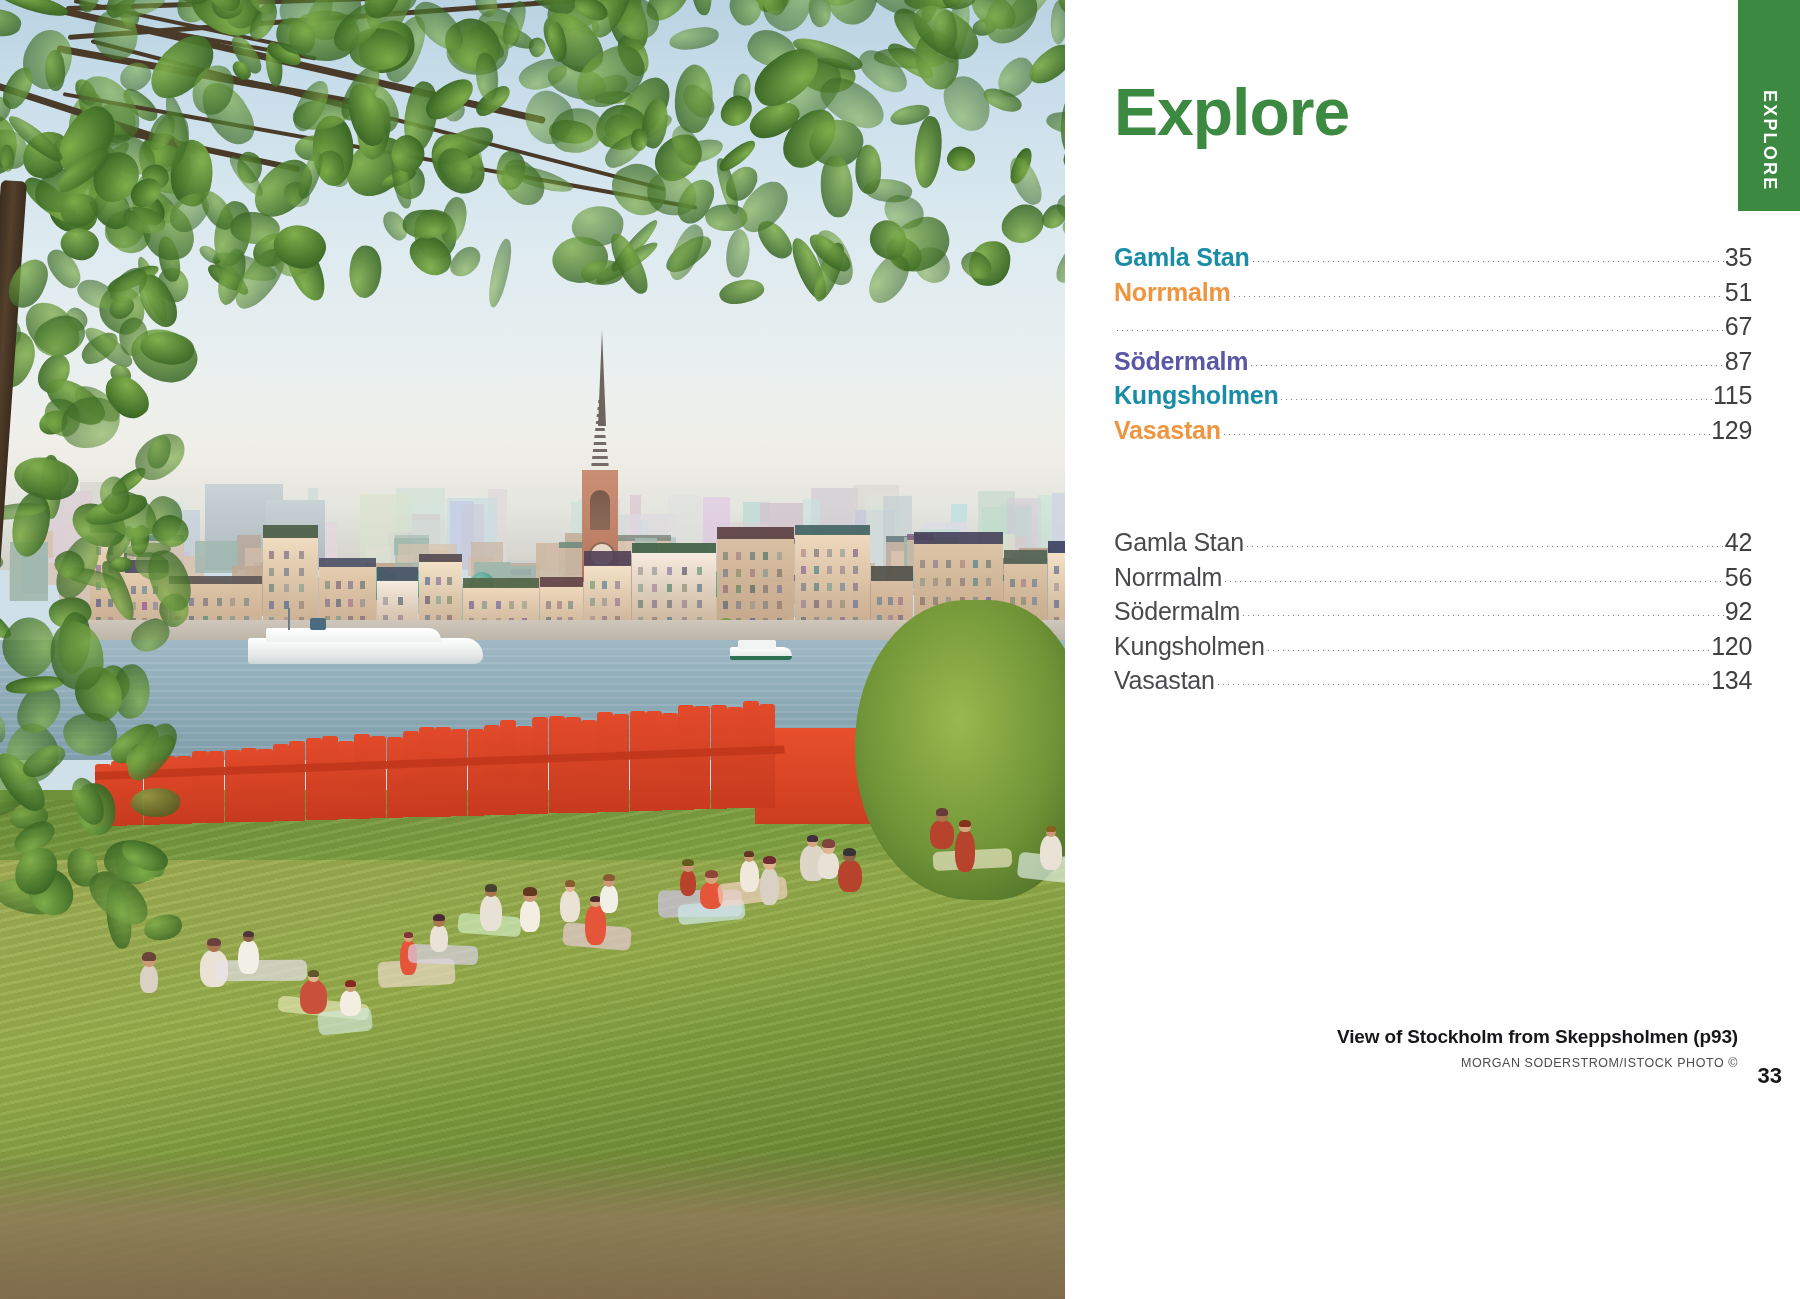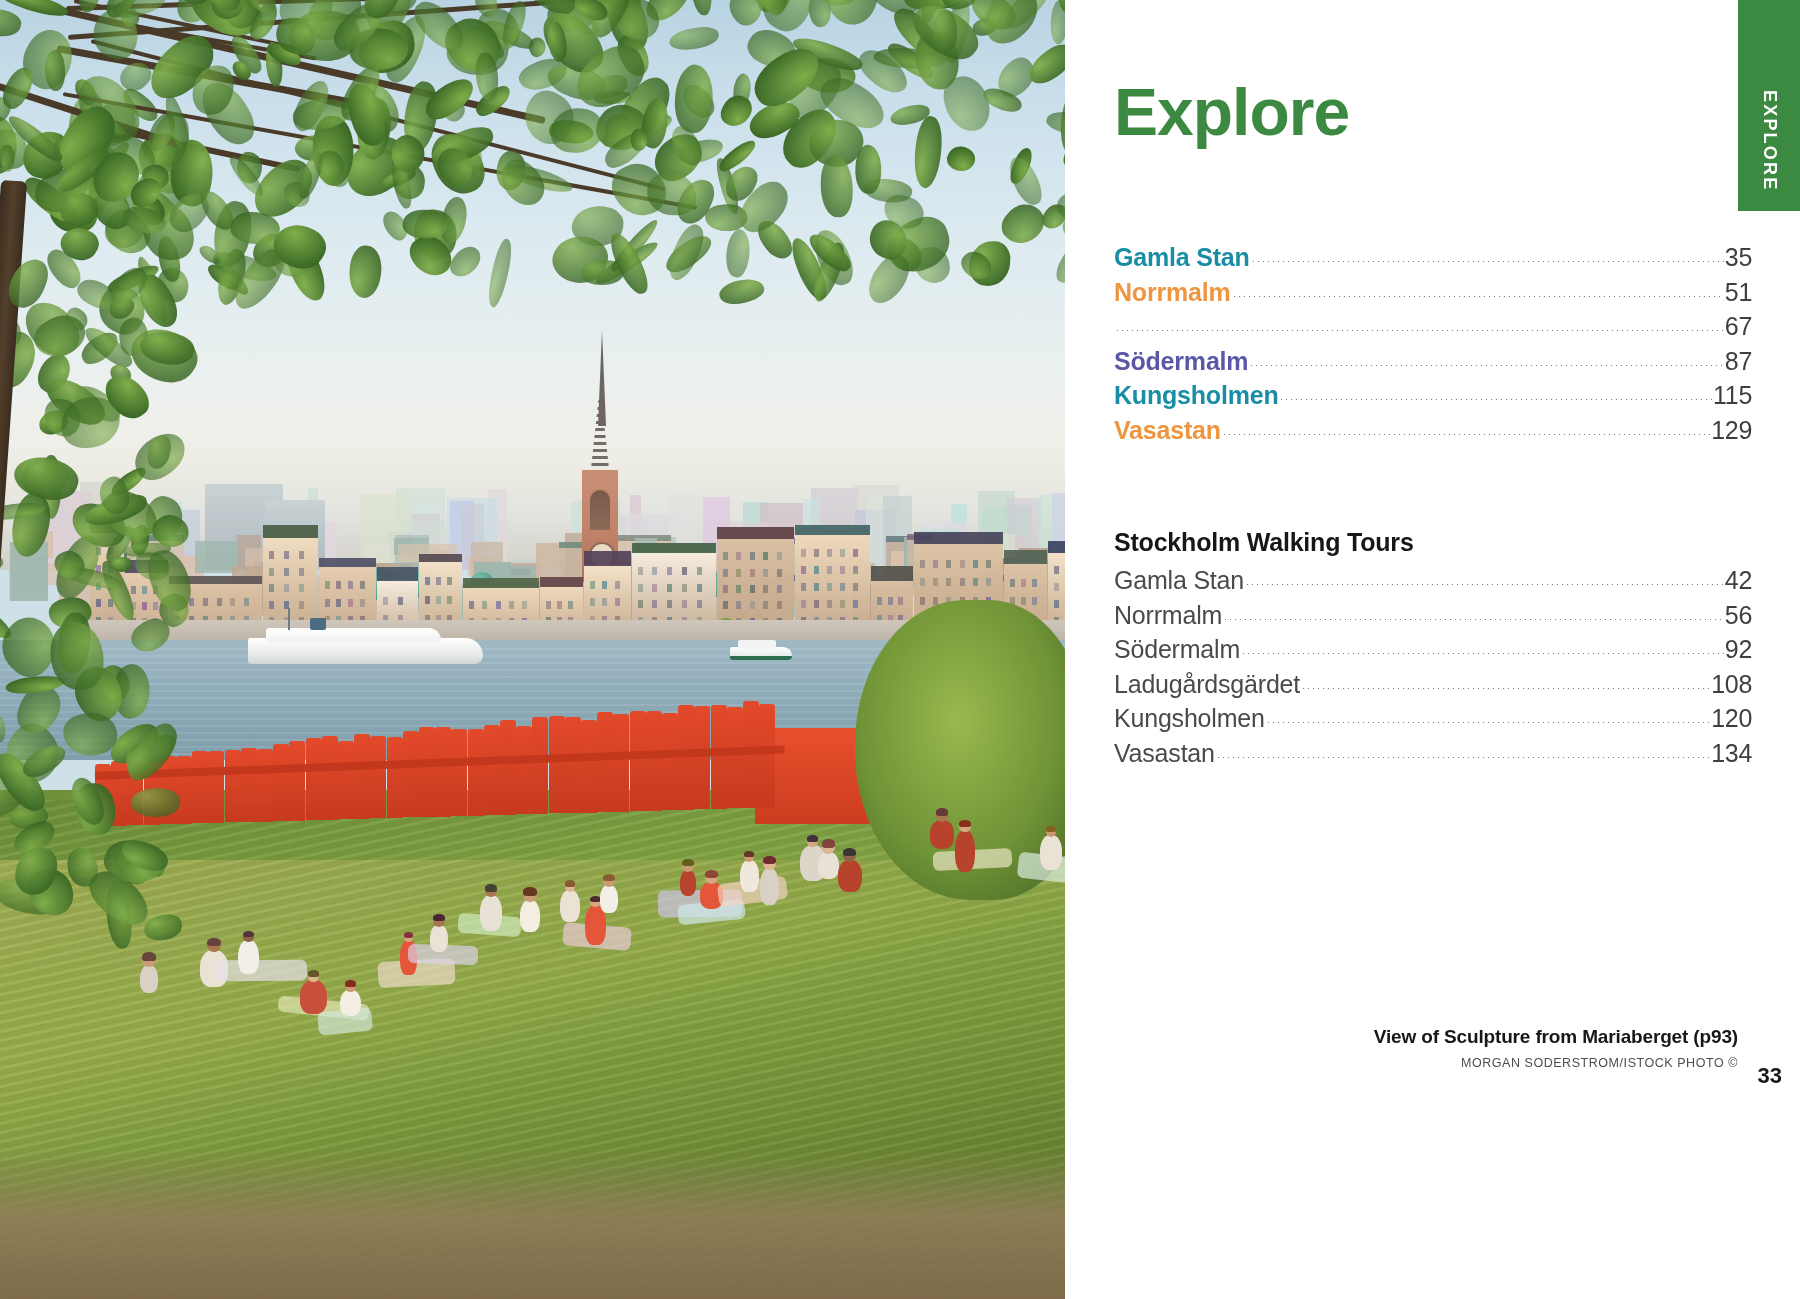--- a/index.html
+++ b/index.html
@@ -1488,53 +1488,47 @@
           <span class="toc-page">115</span>
         </div>
         <div class="toc-row">
           <span class="toc-label" style="color: rgb(239, 149, 64);">Vasastan</span>
           <span class="leader"></span>
           <span class="toc-page">129</span>
         </div>
       </div>
 
     <div class="toc-tours">
-      <div class="tours-head">Stockholm Walking Tours</div>
       <div id="toc-tours">
           <div class="toc-row">
             <span class="toc-label">Gamla Stan</span>
             <span class="leader"></span>
             <span class="toc-page">42</span>
           </div>
           <div class="toc-row">
             <span class="toc-label">Norrmalm</span>
             <span class="leader"></span>
             <span class="toc-page">56</span>
           </div>
           <div class="toc-row">
             <span class="toc-label">Södermalm</span>
             <span class="leader"></span>
             <span class="toc-page">92</span>
           </div>
           <div class="toc-row">
-            <span class="toc-label">Ladugårdsgärdet</span>
-            <span class="leader"></span>
-            <span class="toc-page">108</span>
-          </div>
-          <div class="toc-row">
             <span class="toc-label">Kungsholmen</span>
             <span class="leader"></span>
             <span class="toc-page">120</span>
           </div>
           <div class="toc-row">
             <span class="toc-label">Vasastan</span>
             <span class="leader"></span>
             <span class="toc-page">134</span>
           </div>
         </div>
     </div>
 
-    <div class="caption">View of Sculpture from Mariaberget (p93)</div>
+    <div class="caption">View of Stockholm from Skeppsholmen (p93)</div>
     <div class="credit">MORGAN SODERSTROM/ISTOCK PHOTO ©</div>
     <div class="folio">33</div>
   </div>
 
 </div>
 
 </body></html>

